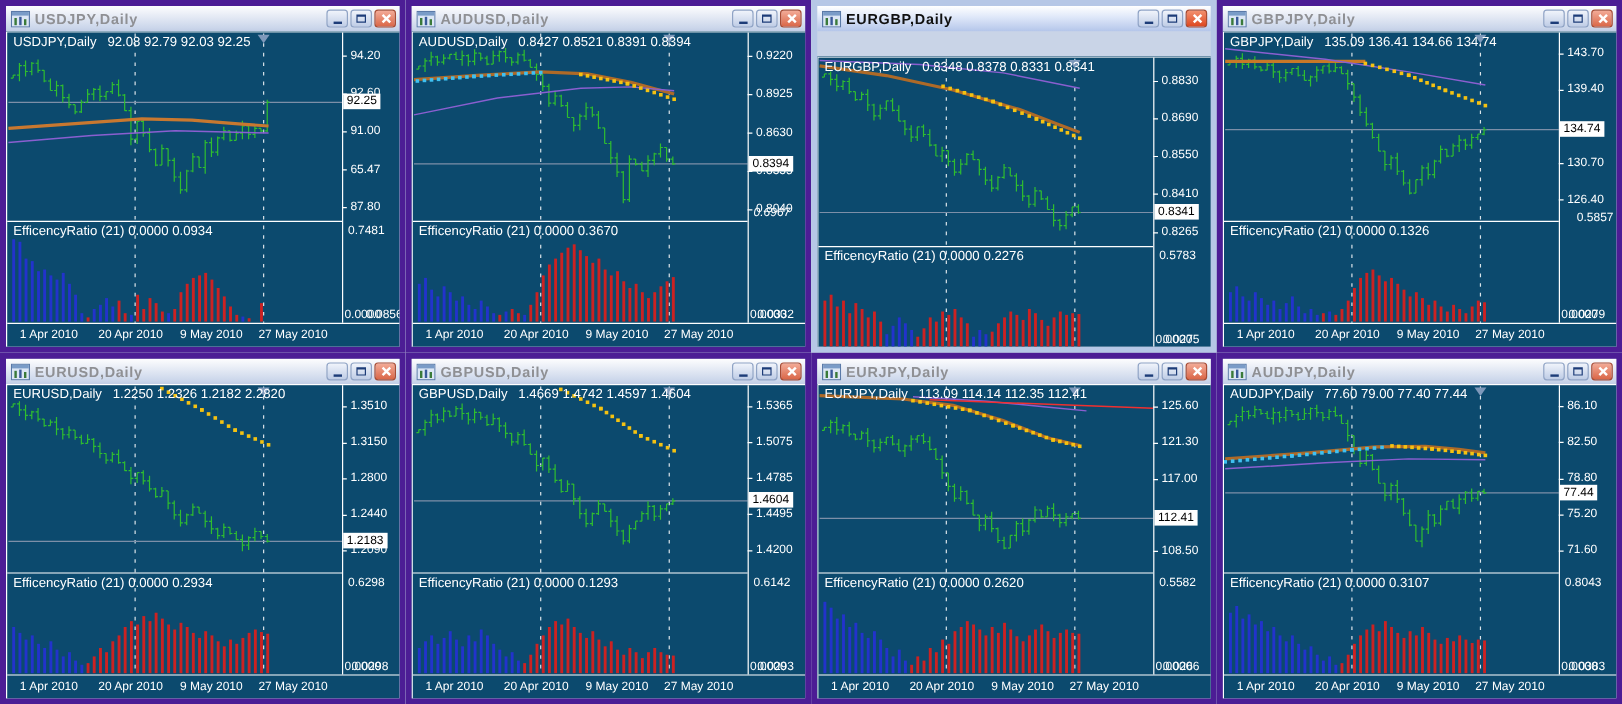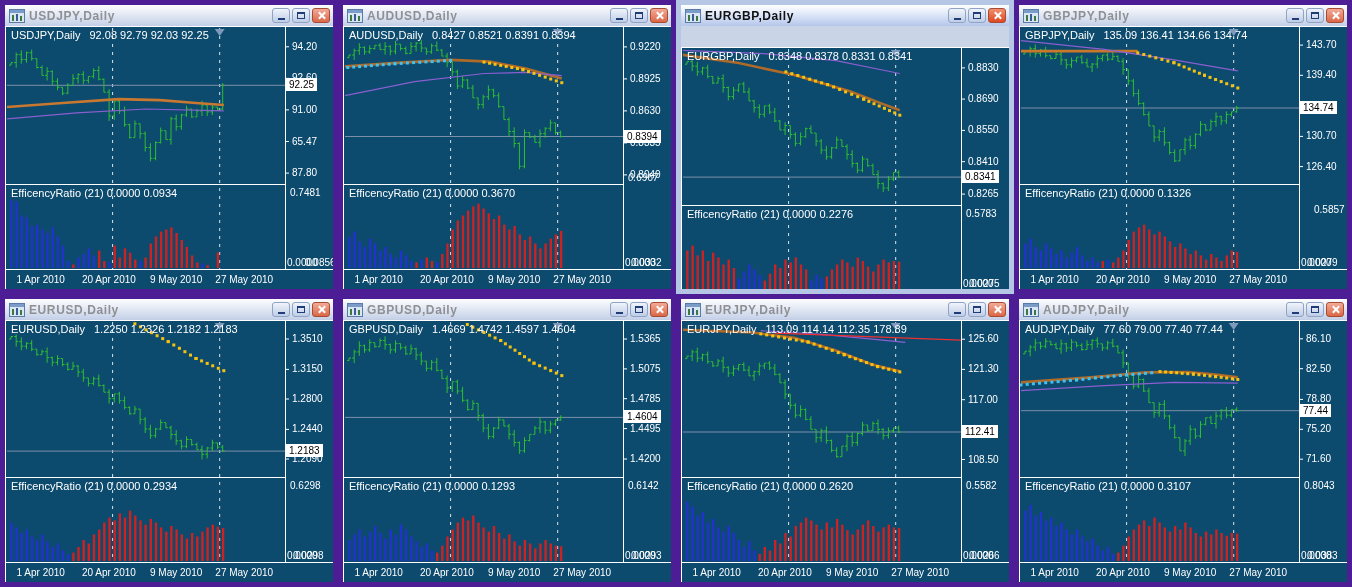--- a/index.html
+++ b/index.html
@@ -1011,21 +1011,21 @@
         </svg>
       <div class="sym-label">
         <span>GBPJPY,Daily</span><span class="ohlc">135.09 136.41 134.66 134.74</span>
       </div>
       <div class="ind-label" style="top: 161px;">EfficencyRatio (21) 0.0000 0.1326</div>
     <span class="axlab" style="left: 287px; top: 13.1422px; font-size: 10px;">143.70</span>
         <span class="axlab" style="left: 287px; top: 43.3211px; font-size: 10px;">139.40</span>
         <span class="axlab" style="left: 287px; top: 104.381px; font-size: 10px;">130.70</span>
         <span class="axlab" style="left: 287px; top: 134.56px; font-size: 10px;">126.40</span>
         <div class="pricebox" style="left: 281px; top: 75.0266px;">134.74</div>
-        <span class="axlab" style="left: 285px; top: 178px; font-size: 10px; padding-left: 10px;">0.5857</span>
+        <span class="axlab" style="left: 285px; top: 150px; font-size: 10px; padding-left: 10px;">0.5857</span>
         <span class="axlab" style="left: 282px; top: 231px; font-size: 10px;">0.0000</span>
         <span class="axlab" style="left: 288px; top: 231px; font-size: 10px;">0.0279</span>
         <span class="axlab" style="left: 11.56px; top: 248px; font-size: 10px;">1 Apr 2010</span>
         <span class="axlab" style="left: 76.89px; top: 248px; font-size: 10px;">20 Apr 2010</span>
         <span class="axlab" style="left: 145px; top: 248px; font-size: 10px;">9 May 2010</span>
         <span class="axlab" style="left: 210.33px; top: 248px; font-size: 10px;">27 May 2010</span>
       </div>
   </div>
     <div class="win">
     <div class="titlebar">
@@ -1248,21 +1248,21 @@
           <line x1="1" y1="157.5" x2="280" y2="157.5" stroke="#ffffff"></line>
           <line x1="1" y1="242.5" x2="331" y2="242.5" stroke="#ffffff"></line>
           <line x1="280" y1="19.0" x2="284" y2="19.0" stroke="#ffffff"></line>
           <line x1="280" y1="49.4" x2="284" y2="49.4" stroke="#ffffff"></line>
           <line x1="280" y1="79.0" x2="284" y2="79.0" stroke="#ffffff"></line>
           <line x1="280" y1="109.4" x2="284" y2="109.4" stroke="#ffffff"></line>
           <line x1="280" y1="139.0" x2="284" y2="139.0" stroke="#ffffff"></line>
           <polygon points="209.7,3 219.7,3 214.7,10" fill="#7E99BB"></polygon>
         </svg>
       <div class="sym-label">
-        <span>EURUSD,Daily</span><span class="ohlc">1.2250 1.2326 1.2182 1.2183</span>
+        <span>EURUSD,Daily</span><span class="ohlc">1.2250 1.2326 1.2182 2.2820</span>
       </div>
       <div class="ind-label" style="top: 160px;">EfficencyRatio (21) 0.0000 0.2934</div>
     <span class="axlab" style="left: 287px; top: 13.0444px; font-size: 10px;">1.3510</span>
         <span class="axlab" style="left: 287px; top: 43.4444px; font-size: 10px;">1.3150</span>
         <span class="axlab" style="left: 287px; top: 73px; font-size: 10px;">1.2800</span>
         <span class="axlab" style="left: 287px; top: 103.4px; font-size: 10px;">1.2440</span>
         <span class="axlab" style="left: 287px; top: 132.956px; font-size: 10px;">1.2090</span>
         <div class="pricebox" style="left: 281px; top: 124.102px;">1.2183</div>
         <span class="axlab" style="left: 285px; top: 160px; font-size: 10px;">0.6298</span>
         <span class="axlab" style="left: 282px; top: 230px; font-size: 10px;">0.0000</span>
@@ -1753,21 +1753,21 @@
           <line x1="280.5" y1="1" x2="280.5" y2="242" stroke="#ffffff"></line>
           <line x1="1" y1="157.5" x2="280" y2="157.5" stroke="#ffffff"></line>
           <line x1="1" y1="242.5" x2="331" y2="242.5" stroke="#ffffff"></line>
           <line x1="280" y1="19.2" x2="284" y2="19.2" stroke="#ffffff"></line>
           <line x1="280" y1="49.4" x2="284" y2="49.4" stroke="#ffffff"></line>
           <line x1="280" y1="79.7" x2="284" y2="79.7" stroke="#ffffff"></line>
           <line x1="280" y1="139.5" x2="284" y2="139.5" stroke="#ffffff"></line>
           <polygon points="209.7,3 219.7,3 214.7,10" fill="#7E99BB"></polygon>
         </svg>
       <div class="sym-label">
-        <span>EURJPY,Daily</span><span class="ohlc">113.09 114.14 112.35 178.89</span>
+        <span>EURJPY,Daily</span><span class="ohlc">113.09 114.14 112.35 112.41</span>
       </div>
       <div class="ind-label" style="top: 160px;">EfficencyRatio (21) 0.0000 0.2620</div>
     <span class="axlab" style="left: 287px; top: 13.1852px; font-size: 10px;">125.60</span>
         <span class="axlab" style="left: 287px; top: 43.4444px; font-size: 10px;">121.30</span>
         <span class="axlab" style="left: 287px; top: 73.7037px; font-size: 10px;">117.00</span>
         <span class="axlab" style="left: 287px; top: 133.519px; font-size: 10px;">108.50</span>
         <div class="pricebox" style="left: 281px; top: 105.004px;">112.41</div>
         <span class="axlab" style="left: 285px; top: 160px; font-size: 10px;">0.5582</span>
         <span class="axlab" style="left: 282px; top: 230px; font-size: 10px;">0.0000</span>
         <span class="axlab" style="left: 288px; top: 230px; font-size: 10px;">0.0266</span>

